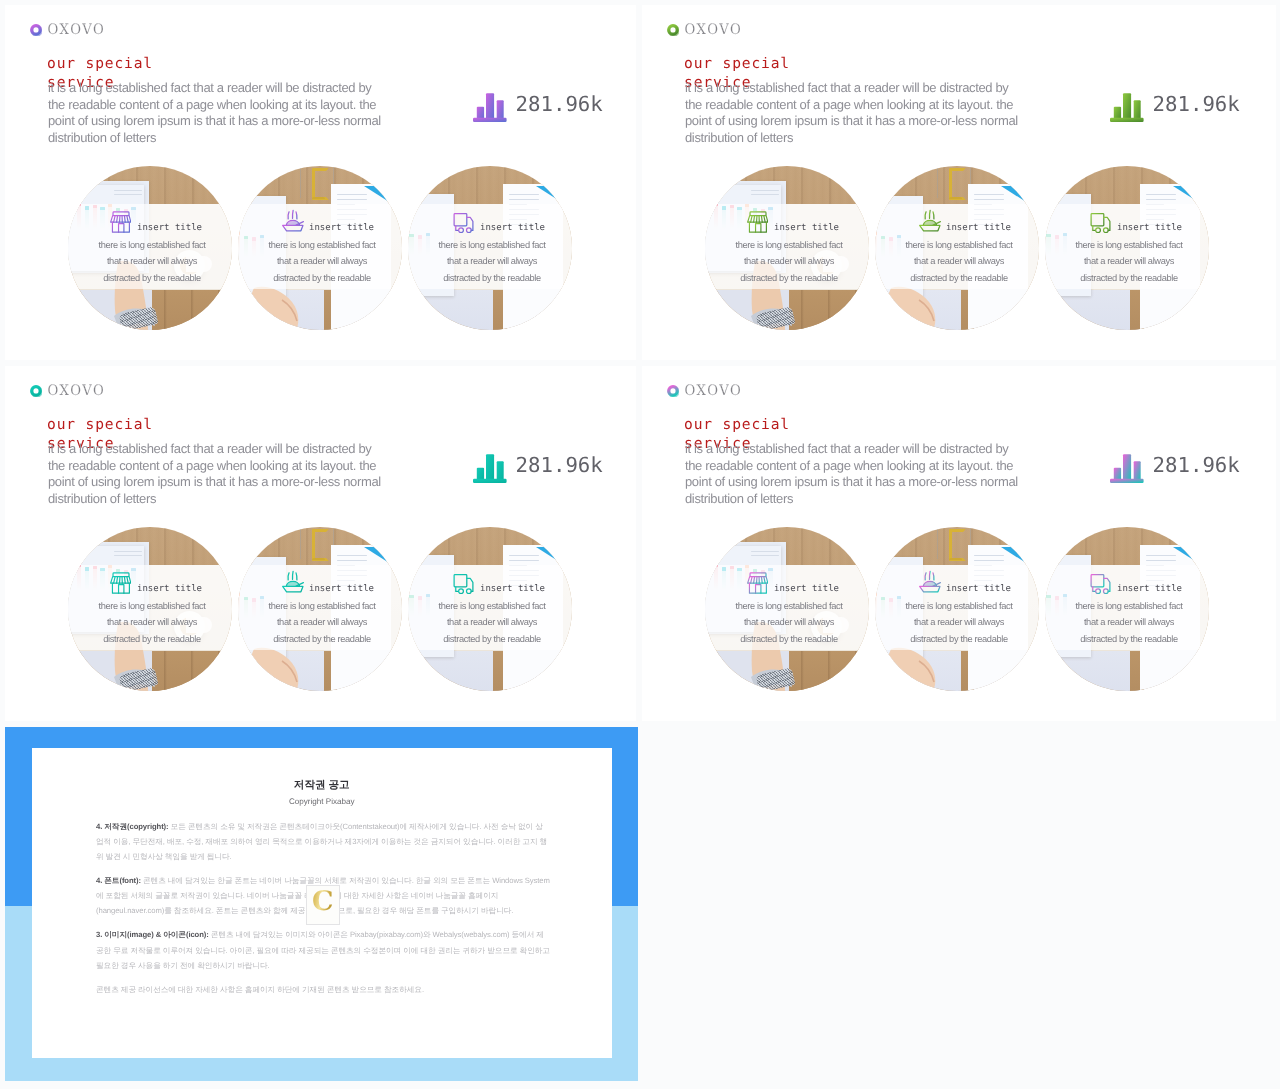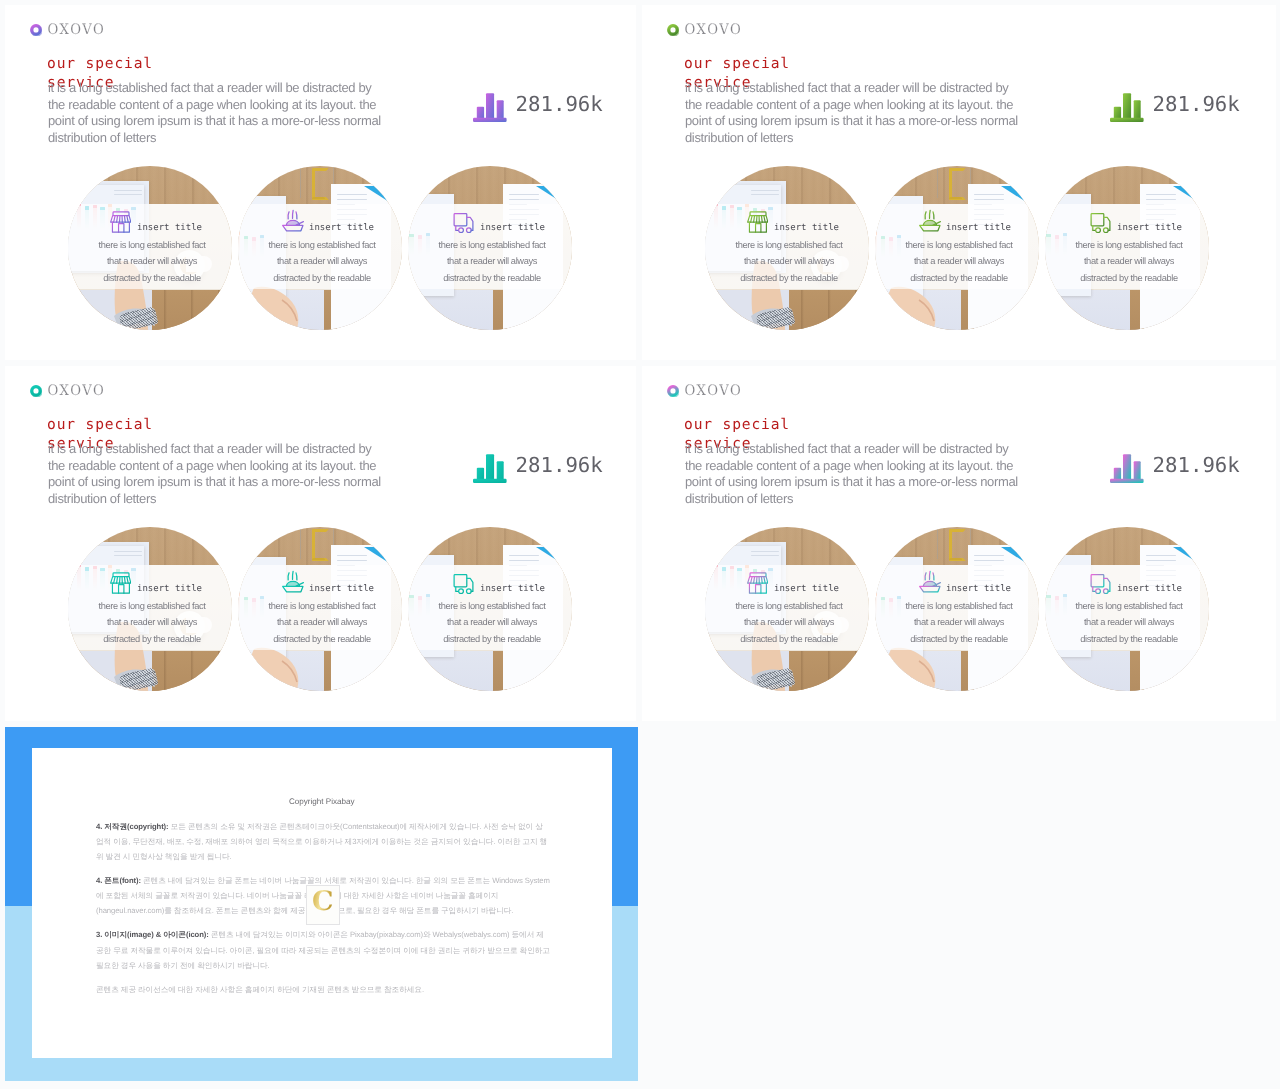--- a/index.html
+++ b/index.html
@@ -916,20 +916,21 @@
         </svg></span>
       <span class="ctt" style="left:475px;top:218px;">insert title</span>
       <div class="cb" style="left:391px;top:231.5px;">there is long established fact
 that a reader will always
 distracted by the readable</div>
     </div>
     <div class="cpy">
       <div class="cpy-top"></div>
       <div class="cpy-bot"></div>
       <div class="cpy-inner">
+        <h2 class="cpy-h">저작권 공고</h2>
         <p class="cpy-sub">Copyright Pixabay</p>
         <div class="cpy-body">
           <p><b>4. 저작권(copyright):</b><span> 모든 콘텐츠의 소유 및 저작권은 콘텐츠테이크아웃(Contentstakeout)에 제작사에게 있습니다. 사전 승낙 없이 상업적 이용, 무단전재, 배포, 수정, 재배포 의하여 영리 목적으로 이용하거나 제3자에게 이용하는 것은 금지되어 있습니다. 이러한 고지 행위 발견 시 민형사상 책임을 받게 됩니다.</span></p>
           <p><b>4. 폰트(font):</b><span> 콘텐츠 내에 담겨있는 한글 폰트는 네이버 나눔글꼴의 서체로 저작권이 있습니다. 한글 외의 모든 폰트는 Windows System에 포함된 서체의 글꼴로 저작권이 있습니다. 네이버 나눔글꼴 라이선스에 대한 자세한 사항은 네이버 나눔글꼴 홈페이지(hangeul.naver.com)를 참조하세요. 폰트는 콘텐츠와 함께 제공되지 않으므로, 필요한 경우 해당 폰트를 구입하시기 바랍니다.</span></p>
           <p><b>3. 이미지(image) &amp; 아이콘(icon):</b><span> 콘텐츠 내에 담겨있는 이미지와 아이콘은 Pixabay(pixabay.com)와 Webalys(webalys.com) 등에서 제공한 무료 저작물로 이루어져 있습니다. 아이콘, 필요에 따라 제공되는 콘텐츠의 수정본이며 이에 대한 권리는 귀하가 받으므로 확인하고 필요한 경우 사용을 하기 전에 확인하시기 바랍니다.</span></p>
           <p>콘텐츠 제공 라이선스에 대한 자세한 사항은 홈페이지 하단에 기재된 콘텐츠 받으므로 참조하세요.</p>
         </div>
         <div class="seal">
           <span>C</span>
         </div>

